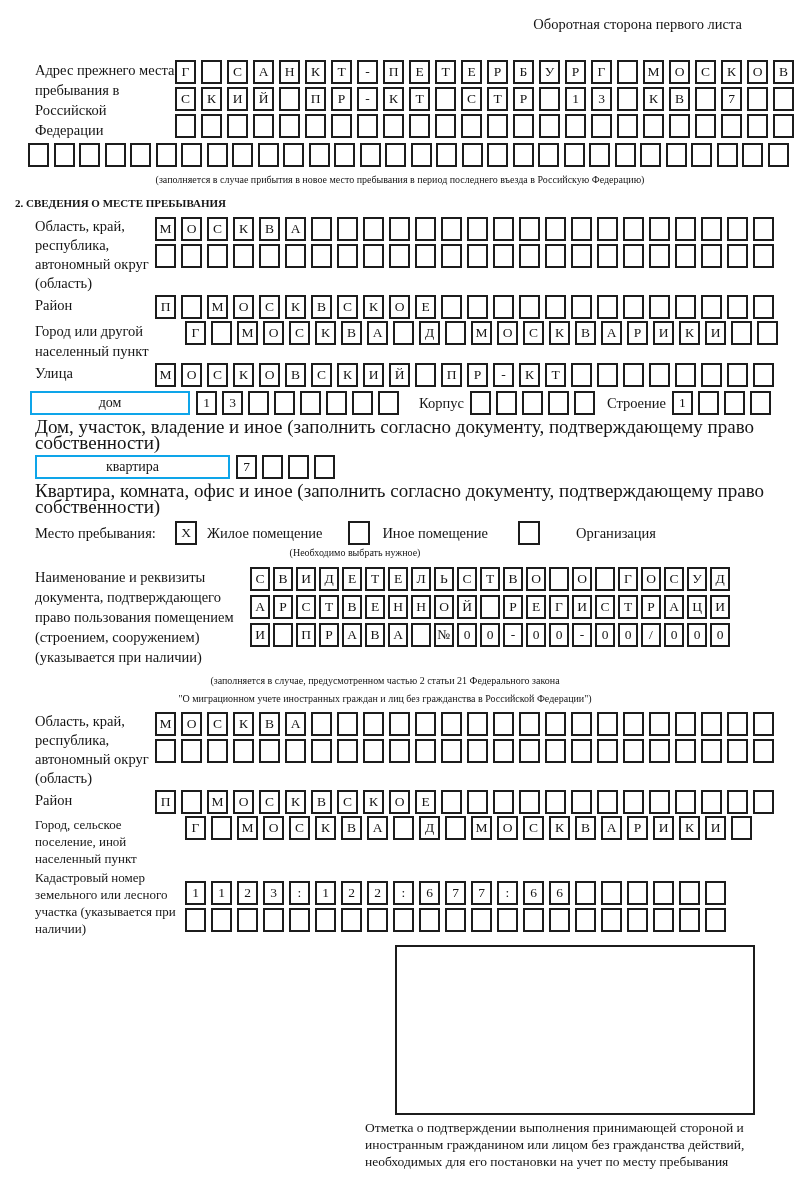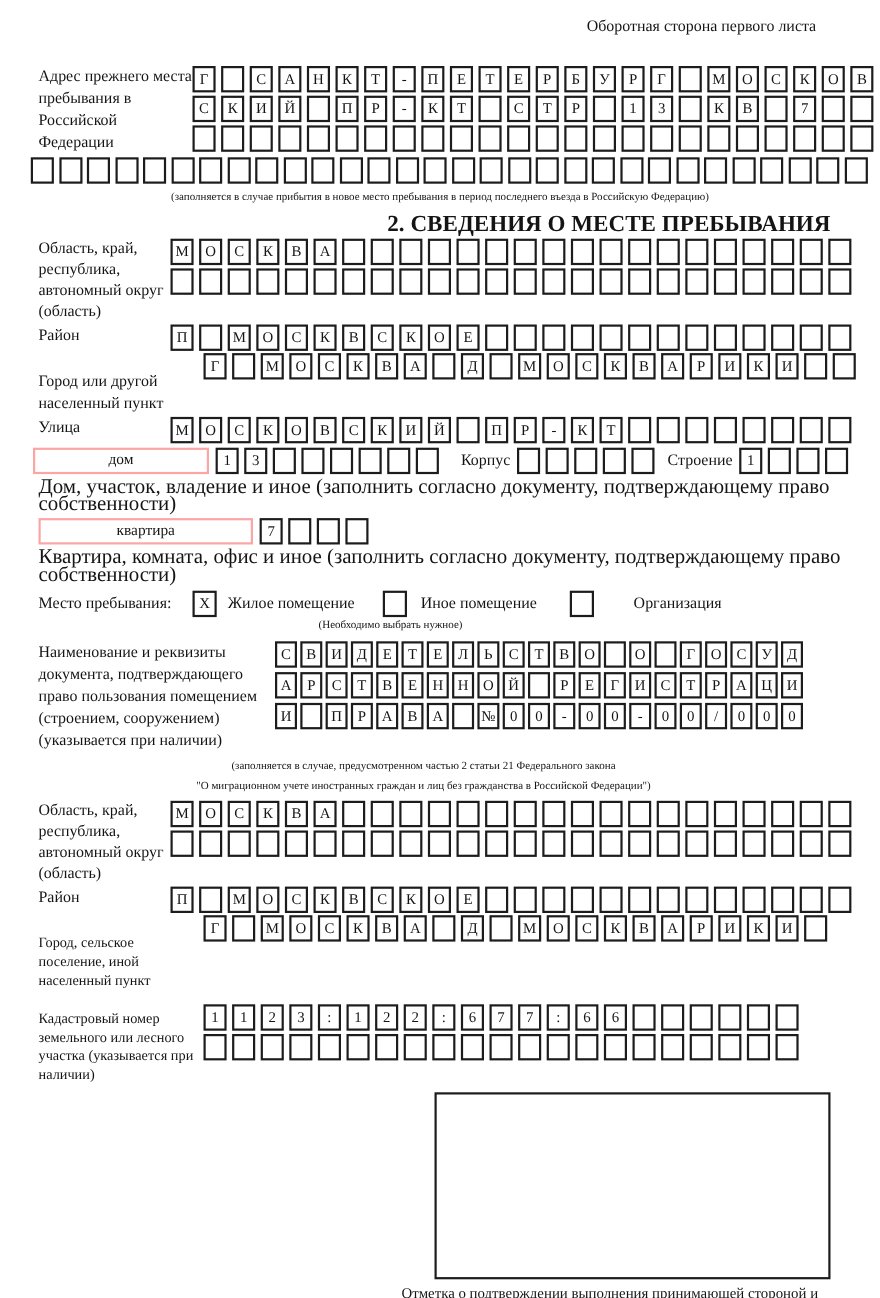--- a/index.html
+++ b/index.html
@@ -17,28 +17,28 @@
     font-size:13.5px;line-height:1;
   }
   .cellcol{display:flex;flex-direction:column;gap:3px;}
   .cells.tight{gap:3px;}
   .cells.tight .cell{width:16px;}
   
   .frow{display:flex;align-items:flex-start;}
   .flabel{flex:none;line-height:20px;}
   .w120{width:120px;}
   .w147{width:140px;}
-  .w150{width:150px;margin-top:16px;}
+  .w150{width:150px;}
   .small-label{font-size:13px;line-height:17px;}
   .note{font-size:10px;line-height:16px;}
   .note-left{font-size:19px;line-height:16px;margin-top:4px;}
   .center{text-align:center;}
-  .sec-title{font-weight:bold;font-size:21px;line-height:20px;text-align:right;margin-top:5px;}
+  .sec-title{font-weight:bold;font-size:11px;line-height:20px;text-align:left;margin-top:5px;}
   .widebox{
-    flex:none;border:2px solid #fca5a5;height:20px;display:flex;align-items:center;
+    flex:none;border:2px solid #0ea5e9;height:20px;display:flex;align-items:center;
     justify-content:center;font-size:14px;background:#fff;
   }
   .chk{
     flex:none;width:18px;height:20px;border:2px solid #1c1c1c;display:flex;align-items:center;
     justify-content:center;font-size:13.5px;background:#fff;
   }
   .inline-lab{line-height:24px;}
   .mark-box{margin-left:360px;margin-top:8px;width:356px;height:166px;border:2px solid #1c1c1c;background:#fff;}
   .mark-note{margin-left:330px;width:420px;font-size:13.5px;line-height:17px;margin-top:4px;}
 </style>

